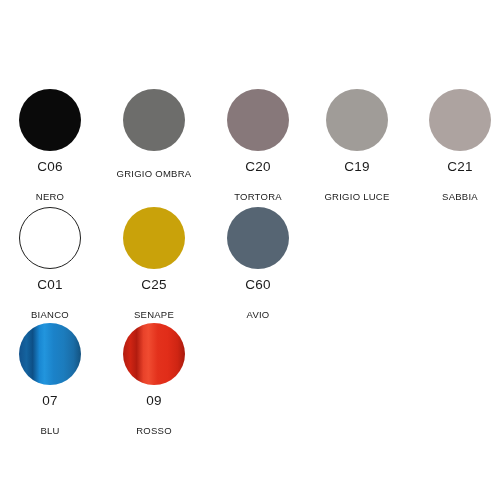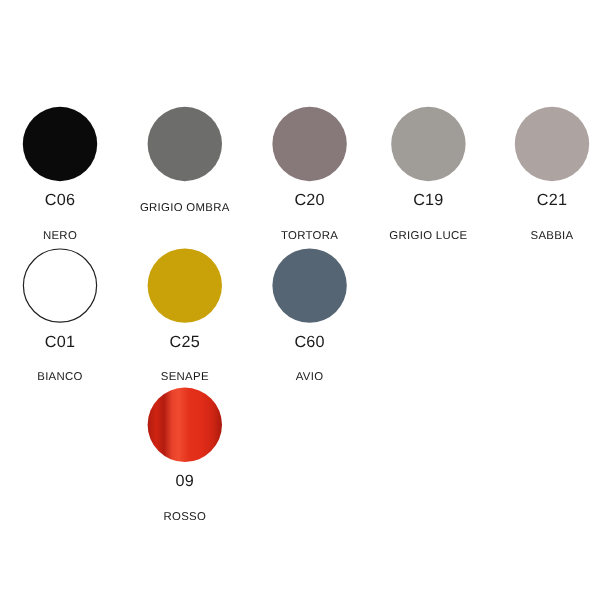--- a/index.html
+++ b/index.html
@@ -144,20 +144,27 @@
       <div class="swatch-label">
         <span class="swatch-code">C60</span>
         <span class="swatch-name">AVIO</span>
       </div>
     </div>
 
   </div>
 
   <div class="swatch-row" id="row-3">
 
+    <div class="swatch-cell col-0">
+      <div class="swatch-disc" style="background:linear-gradient(90deg,#12528c 0%,#14639f 12%,#0d4f86 22%,#1987d2 33%,#2295dd 41%,#1b82c9 56%,#1c7cbd 72%,#1a6ca6 88%,#13527f 100%);"></div>
+      <div class="swatch-label">
+        <span class="swatch-code">07</span>
+        <span class="swatch-name">BLU</span>
+      </div>
+    </div>
 
     <div class="swatch-cell col-1">
       <div class="swatch-disc" style="background:linear-gradient(90deg,#b21c0f 0%,#cf2413 12%,#b21c0f 22%,#e8422a 33%,#f04c31 41%,#e3311c 56%,#e12d19 72%,#cf2513 88%,#a81a0d 100%);"></div>
       <div class="swatch-label">
         <span class="swatch-code">09</span>
         <span class="swatch-name">ROSSO</span>
       </div>
     </div>
 
   </div>

